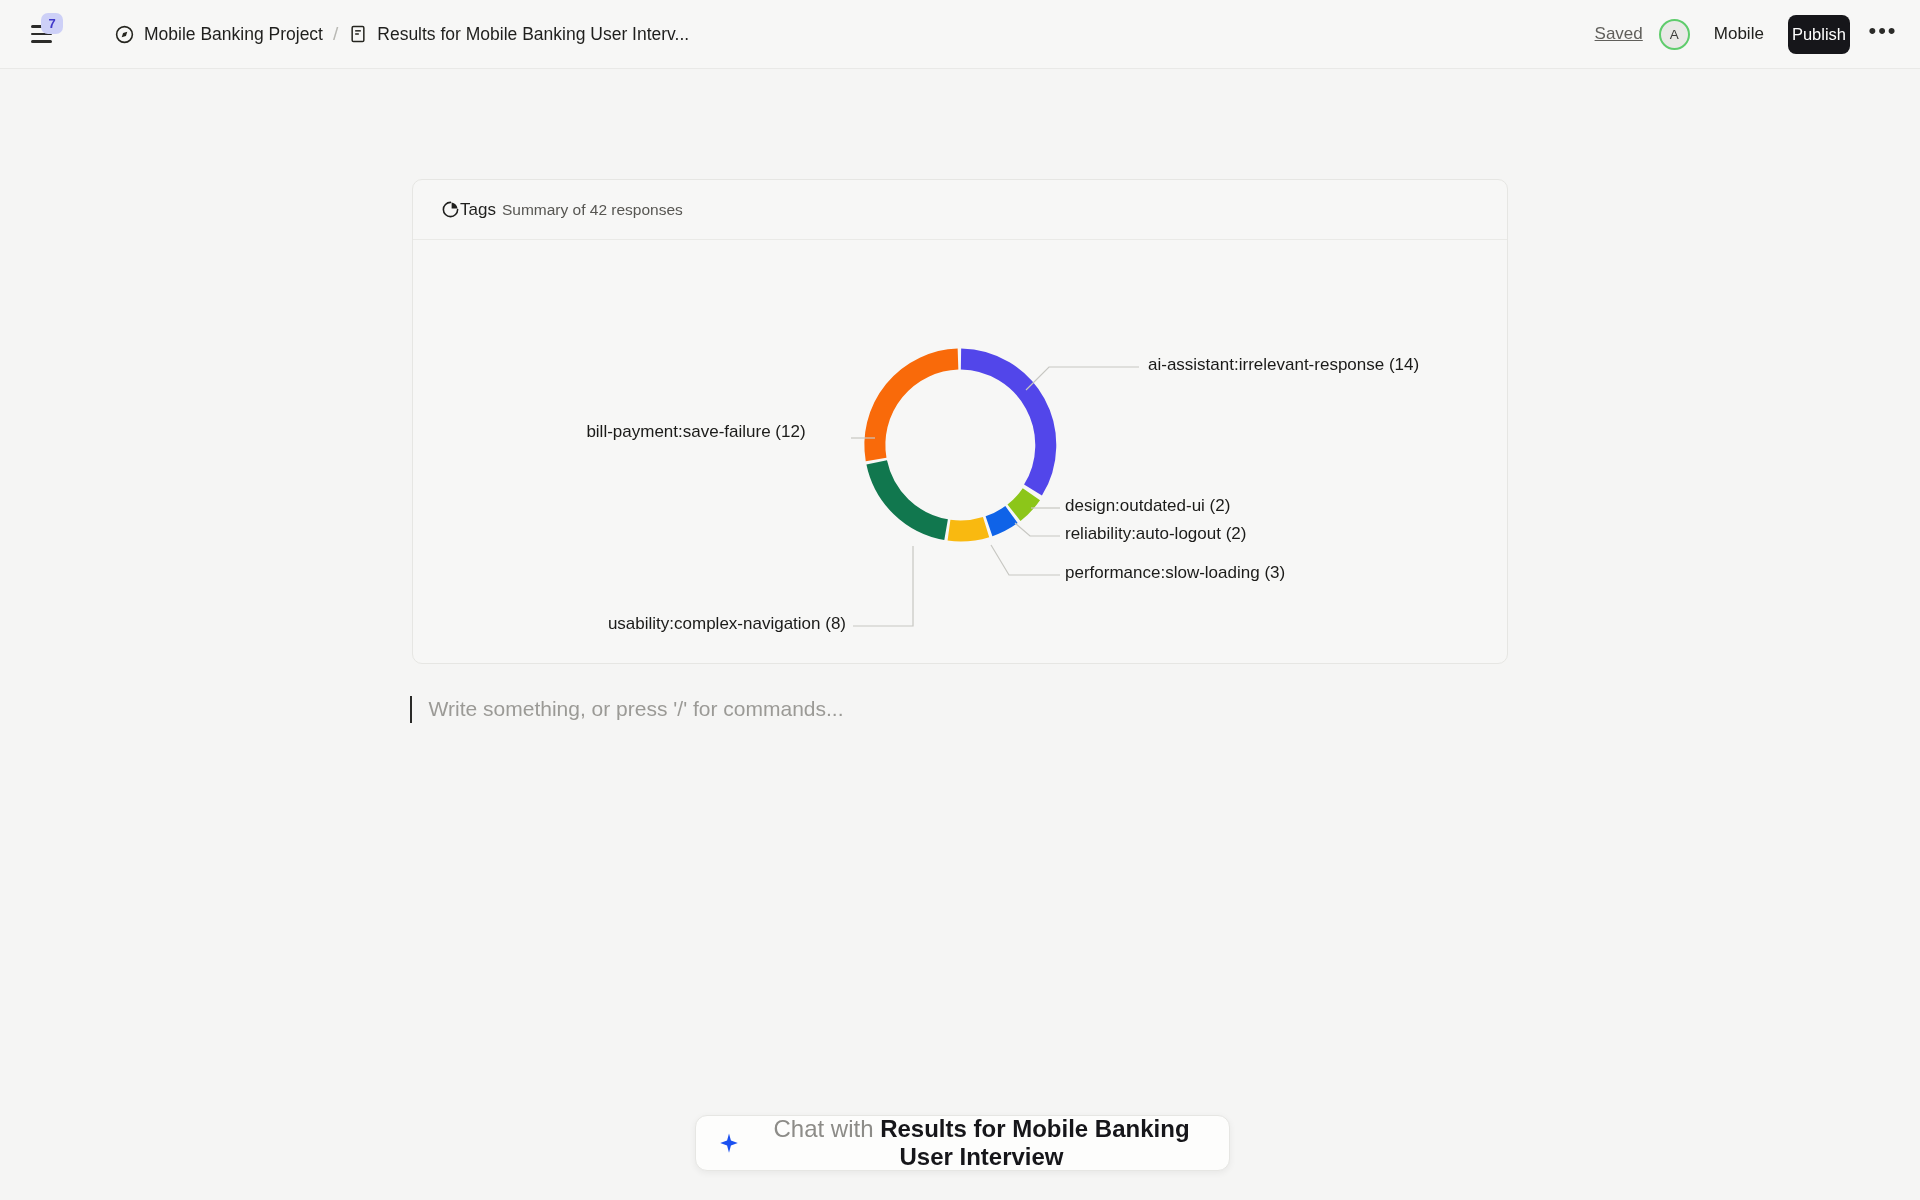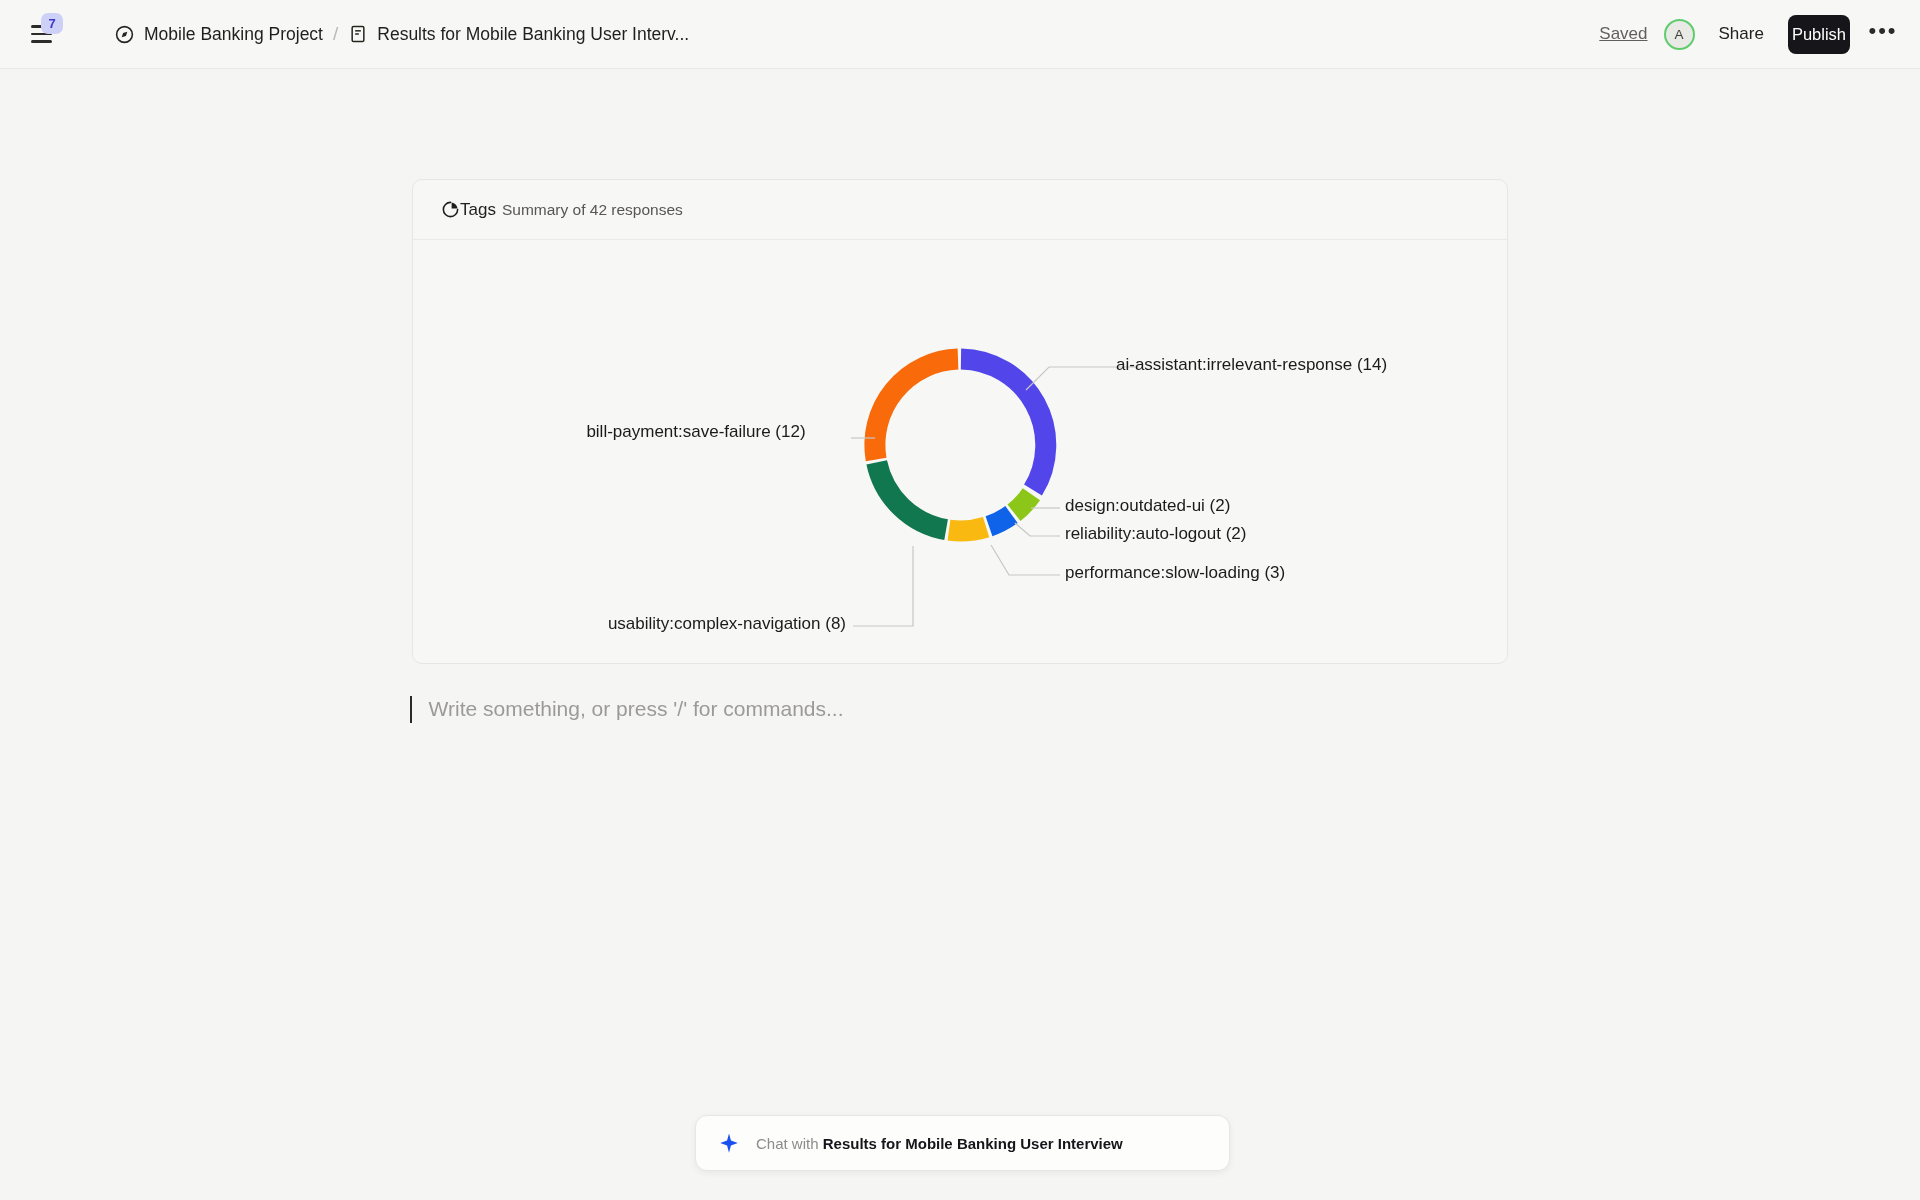--- a/index.html
+++ b/index.html
@@ -147,21 +147,21 @@
     left: 695px; top: 1046px;
     width: 535px; height: 56px;
     background: #fdfdfc;
     border: 1px solid #e6e6e3;
     border-radius: 12px;
     box-shadow: 0 2px 7px rgba(0,0,0,0.06);
     display: flex; align-items: center;
     padding: 0 22px; gap: 16px;
     cursor: pointer;
   }
-  .chat-text { font-size: 15px; color: #8d8c88; text-align: center; }
+  .chat-text { font-size: 24px; color: #8d8c88; text-align: center; }
   .chat-text b { color: #16161a; font-weight: 700; }
 </style>
 </head>
 <body>
 
 <div class="topbar">
 
   <div class="hamburger-wrap">
     <div class="ham-lines">
       <i></i>
@@ -190,21 +190,21 @@
         <line x1="8.6" y1="8.2" x2="15.4" y2="8.2"></line>
         <line x1="8.6" y1="12" x2="13" y2="12"></line>
       </svg>
     </span>
     <span class="crumb-label">Results for Mobile Banking User Interv...</span>
   </div>
 
   <div class="topbar-right">
     <span class="saved-text">Saved</span>
     <div class="avatar">A</div>
-    <div class="share-btn">Share</div>
+    <div class="share-btn">Mobile</div>
     <button class="publish-btn">Publish</button>
     <div class="more-btn">•••</div>
   </div>
 </div>
 
 <div class="canvas">
 
 
   <div class="card card-tags">
 
@@ -241,21 +241,21 @@
         <g stroke="#c7c7c2" stroke-width="1.2" fill="none">
           <polyline points="613,150 636,127 726,127"></polyline>
           <polyline points="618,268 647,268"></polyline>
           <polyline points="602,283 617,296 647,296"></polyline>
           <polyline points="578,305 596,335 647,335"></polyline>
           <polyline points="500,306 500,386 440,386"></polyline>
           <polyline points="462,198 438,198"></polyline>
         </g>
       </svg>
 
-      <div class="dlabel r" style="left:703px; top:115px;">ai-assistant:irrelevant-response (14)</div>
+      <div class="dlabel r" style="left:735px; top:115px;">ai-assistant:irrelevant-response (14)</div>
       <div class="dlabel r" style="left:652px; top:256px;">design:outdated-ui (2)</div>
       <div class="dlabel r" style="left:652px; top:284px;">reliability:auto-logout (2)</div>
       <div class="dlabel r" style="left:652px; top:323px;">performance:slow-loading (3)</div>
       <div class="dlabel l" style="left:133px; top:374px; width:300px; text-align:right;">usability:complex-navigation (8)</div>
       <div class="dlabel l" style="left:133px; top:182px; width:300px; text-align:center;">bill-payment:save-failure (12)</div>
     </div>
   </div>
 
   <div class="editor-line">
     <span class="caret"></span>

